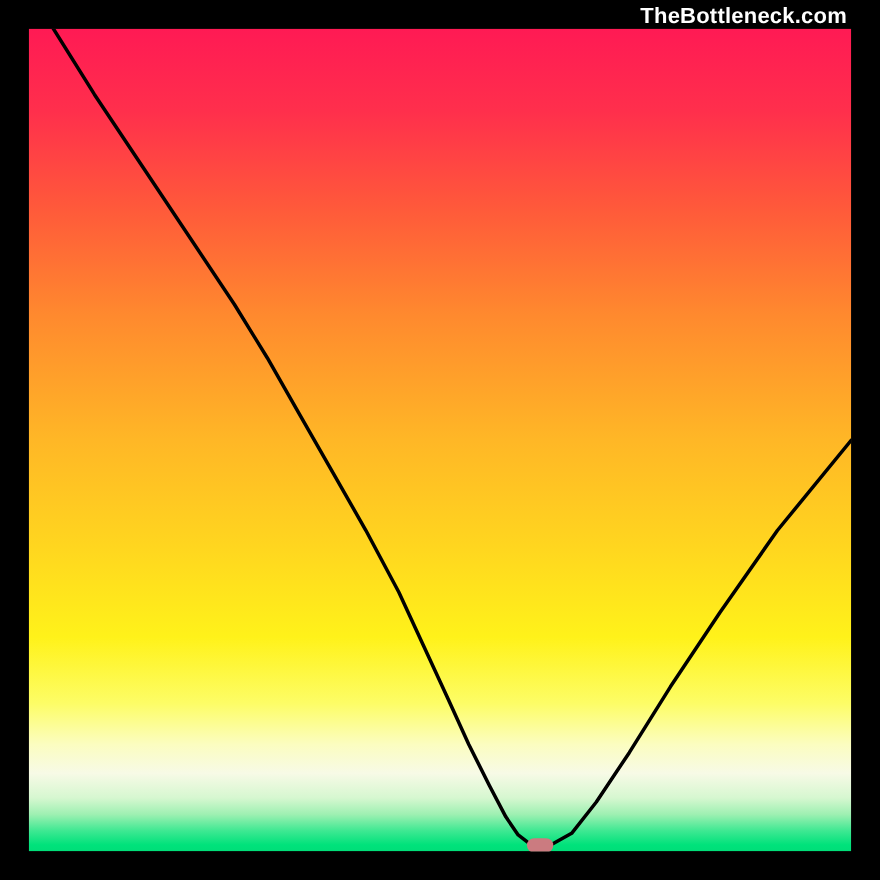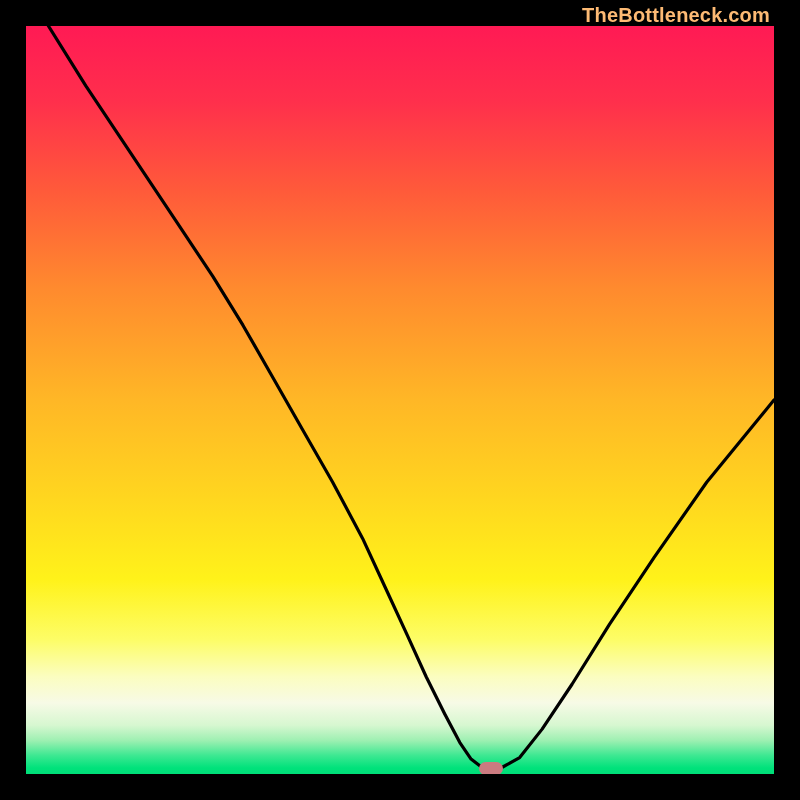--- a/index.html
+++ b/index.html
@@ -36,21 +36,21 @@
     position: absolute;
     left: 0;
     top: 0;
     width: 100%;
     height: 100%;
   }
   .watermark {
     position: absolute;
     top: 4px;
     right: 30px;
-    color: #fdba74;
+    color: #ffffff;
     font-size: 20px;
     font-weight: 600;
     letter-spacing: 0.2px;
     user-select: none;
   }
   .marker {
     position: absolute;
     width: 24px;
     height: 13px;
     border-radius: 7px;

